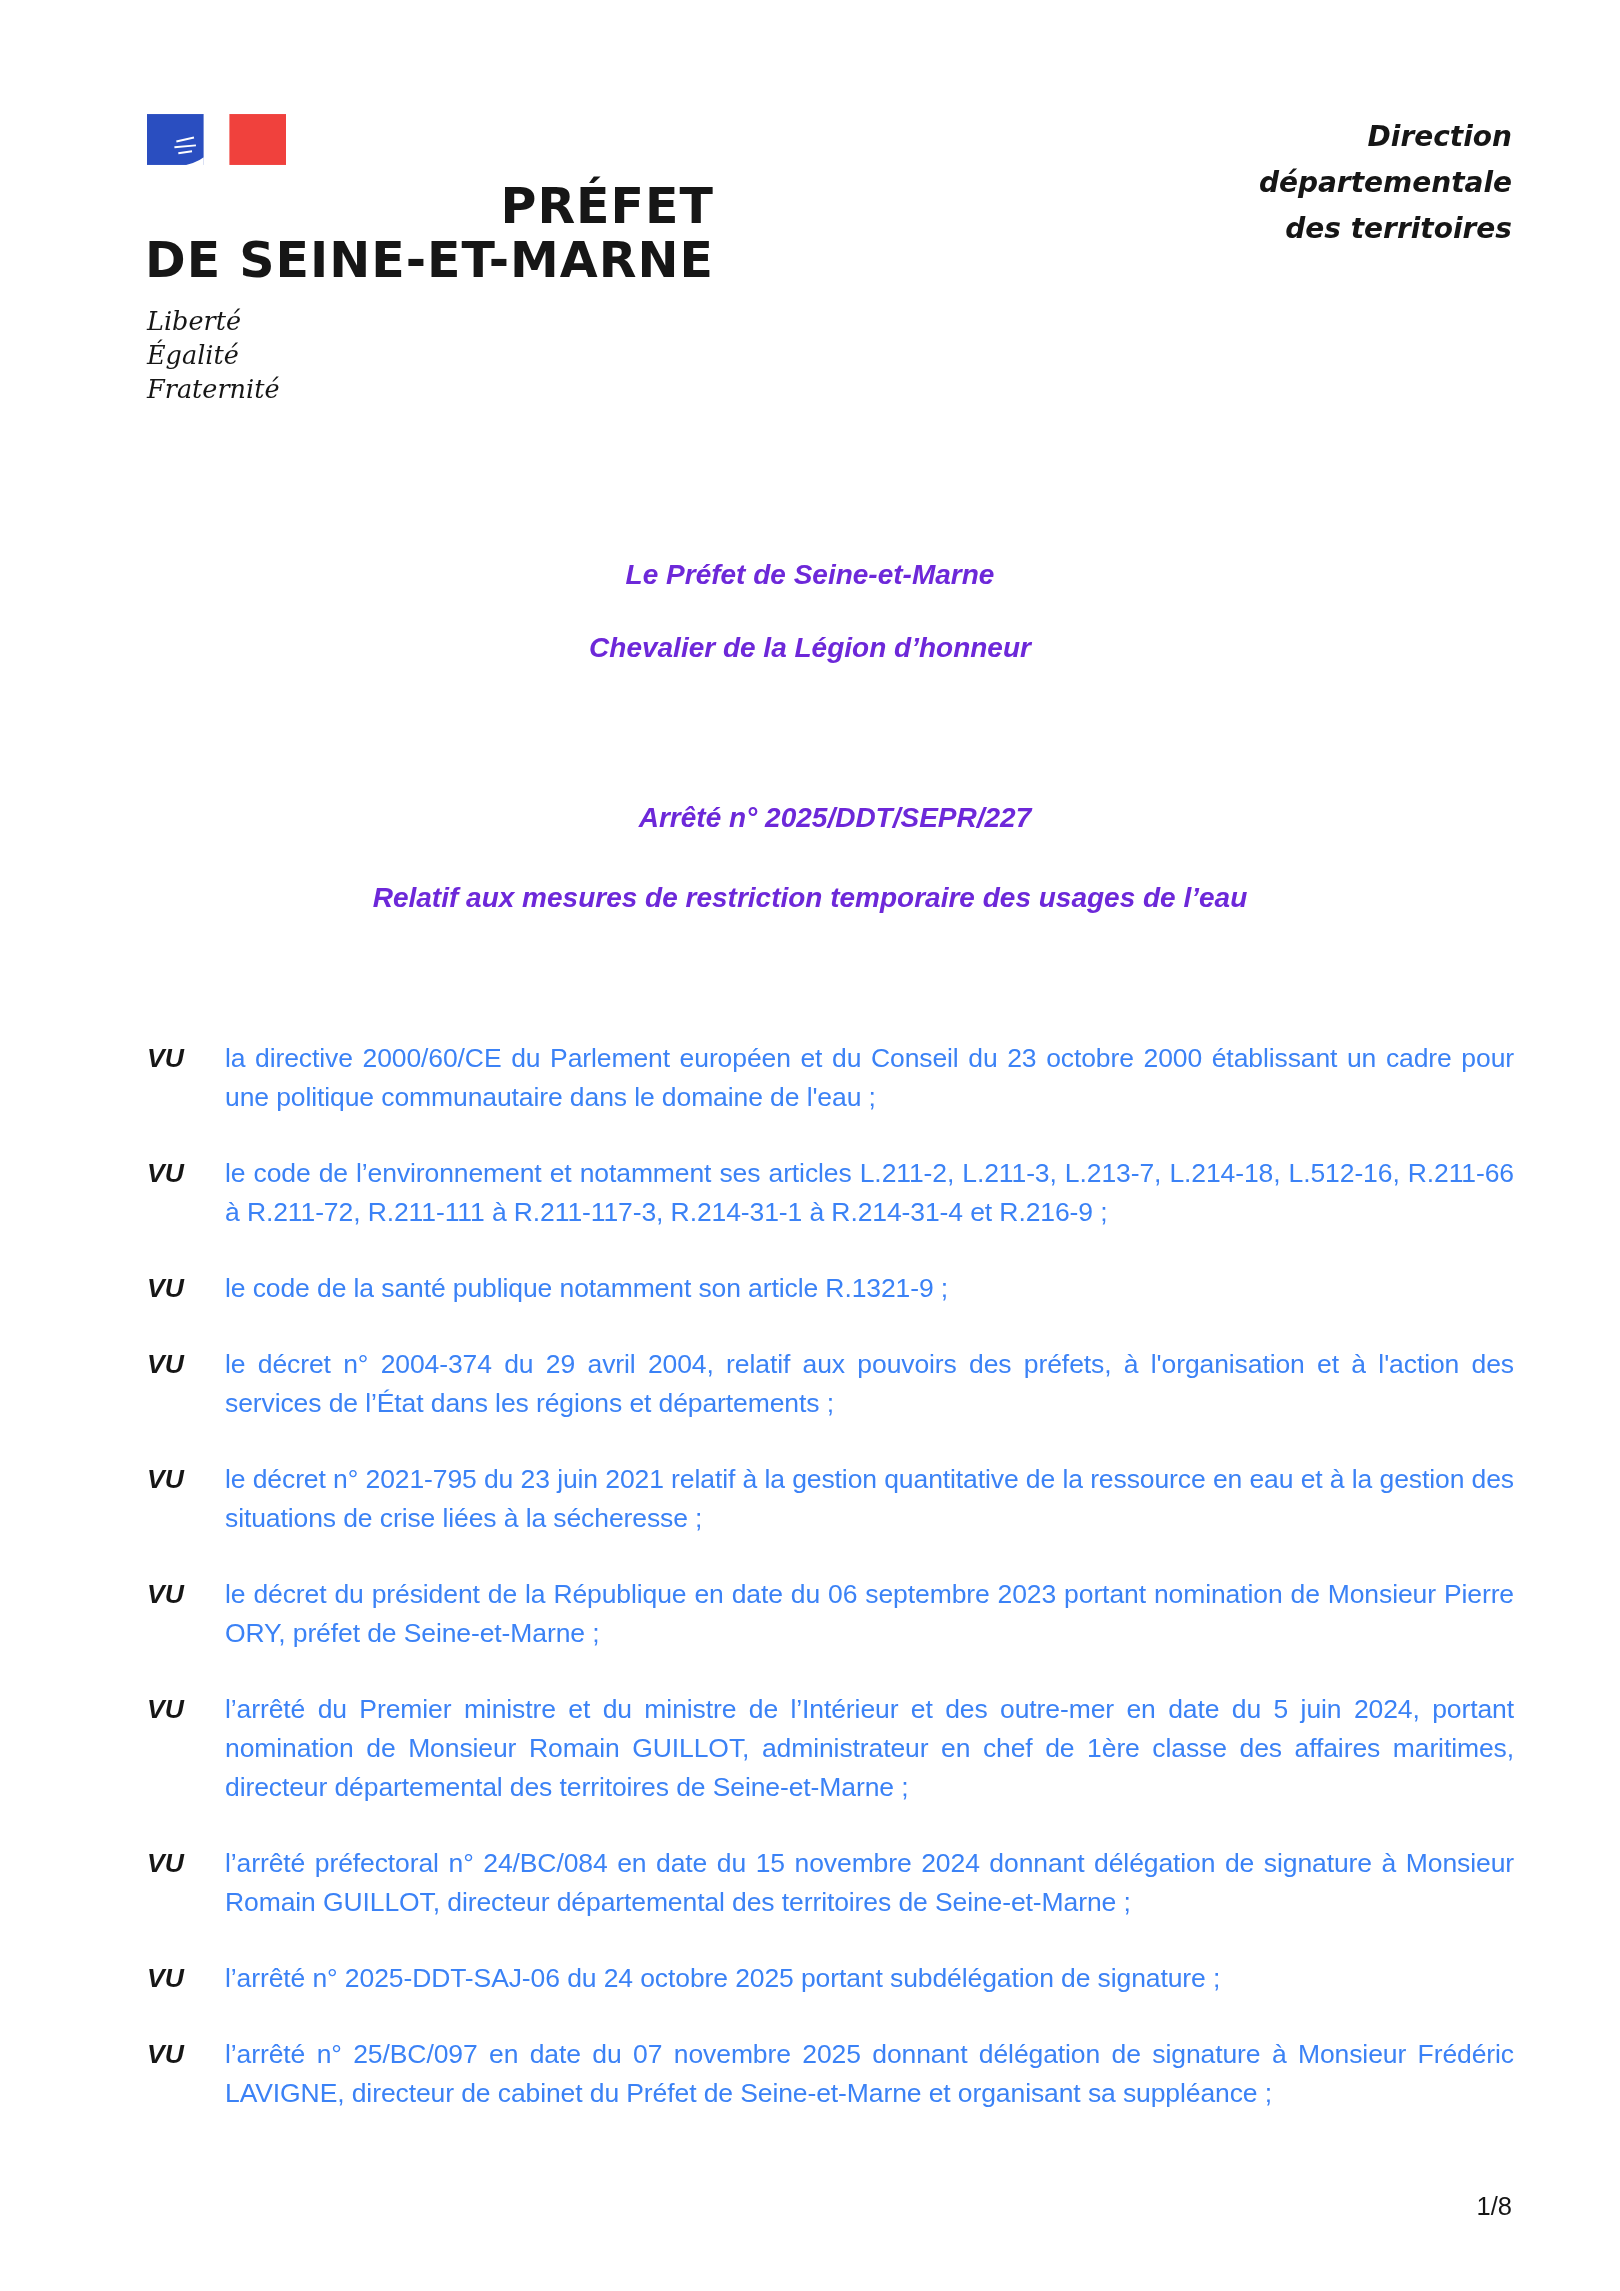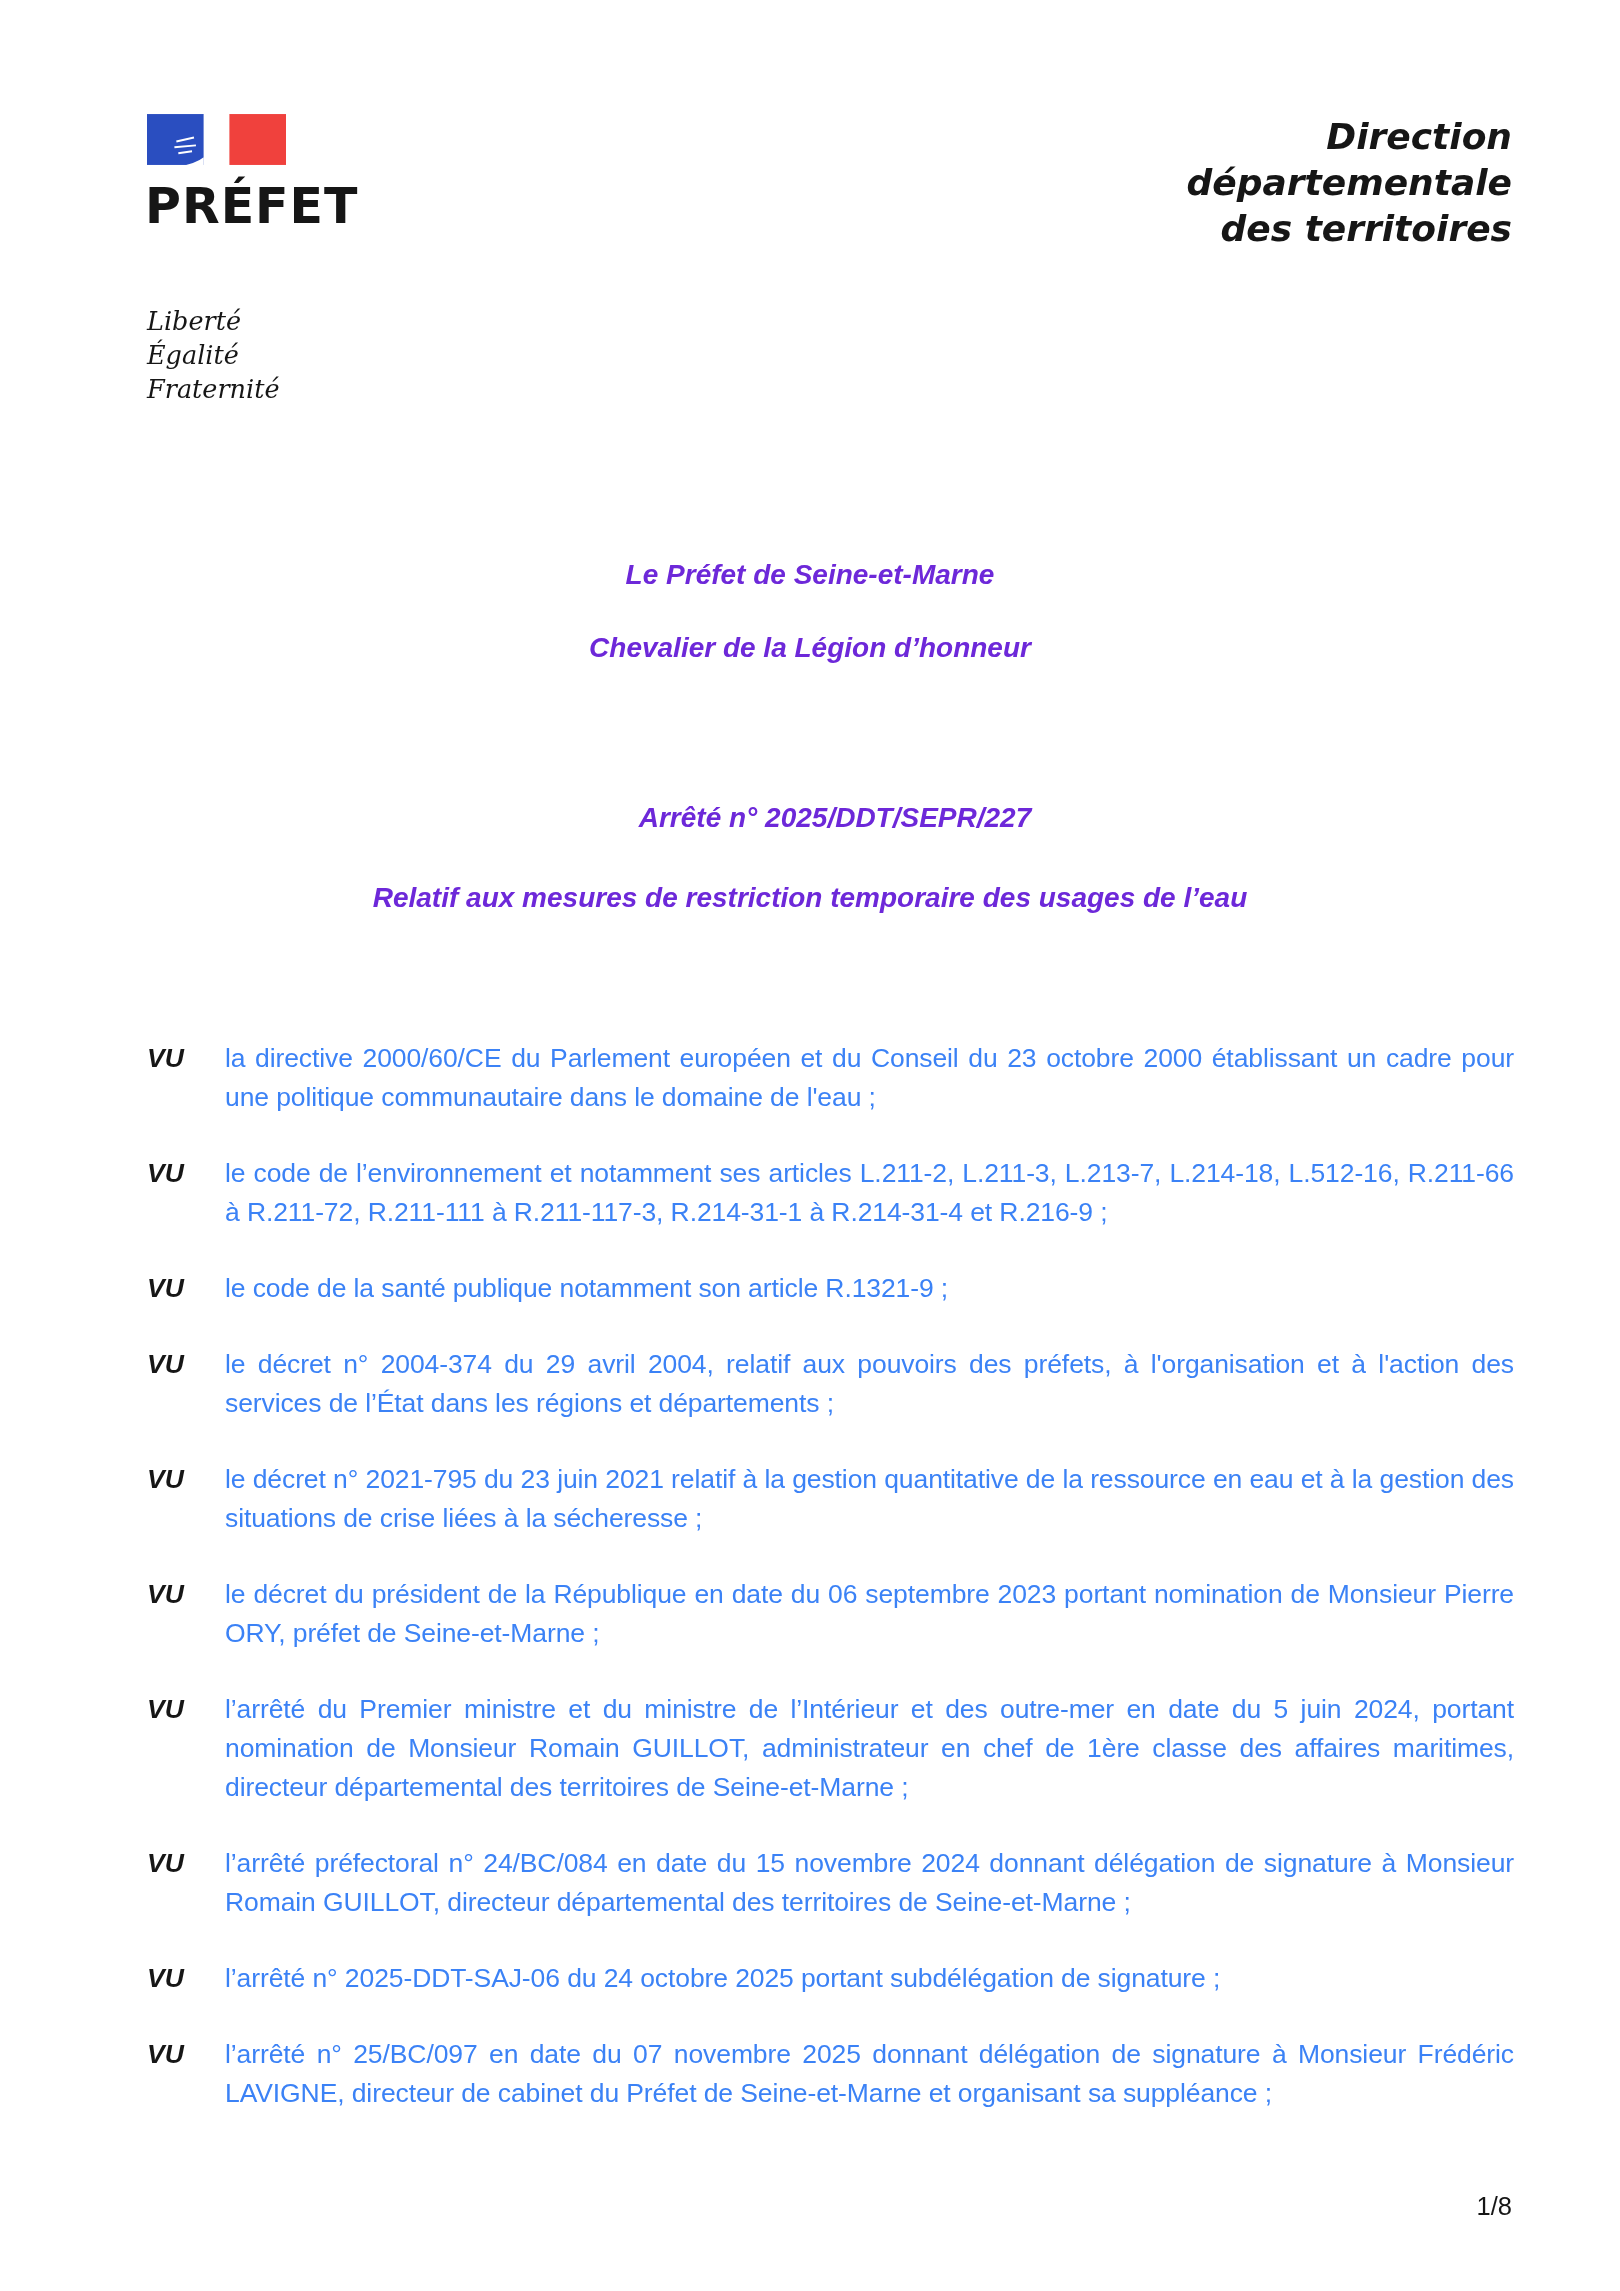--- a/index.html
+++ b/index.html
@@ -4,21 +4,21 @@
 <style>
   html, body { margin: 0; padding: 0; background: #ffffff; }
   body { width: 1620px; height: 2292px; position: relative; overflow: hidden; color: #161616;
          font-family: "Liberation Sans", sans-serif; }
   .logo-flag { position: absolute; left: 147px; top: 114px; width: 139px; height: 51px; }
   .logo-title { position: absolute; left: 145px; top: 180px; font-family: "DejaVu Sans", sans-serif;
                 font-weight: bold; font-size: 49px; line-height: 54px; letter-spacing: 1px; color: #161616; text-align: right; }
   .motto { position: absolute; left: 147px; top: 304px; font-family: "DejaVu Serif", serif; font-style: italic;
            font-size: 25.5px; line-height: 34px; color: #161616; }
   .service { position: absolute; right: 108px; top: 114px; text-align: right; font-family: "DejaVu Sans", sans-serif;
-             font-weight: bold; font-style: italic; font-size: 36px; line-height: 46px; color: #161616; }
+             font-weight: bold; font-style: italic; font-size: 28px; line-height: 46px; color: #161616; }
   .center { position: absolute; left: 0; width: 1620px; text-align: center;
             font-family: "Liberation Sans", sans-serif; font-weight: bold; font-style: italic; font-size: 28px; color: #6d28d9; }
   .prefet { top: 559px; }
   .titles { top: 627px; line-height: 41px; }
   .arrete-no { top: 802px; padding-left: 25px; }
   .objet { top: 882px; }
   .vu-list { position: absolute; left: 147px; top: 1039px; width: 1367px; }
   .vu-item { display: flex; margin-bottom: 37px; }
   .vu-label { width: 78px; flex: 0 0 78px; font-family: "Liberation Sans", sans-serif; font-weight: bold; font-style: italic;
               font-size: 26.5px; line-height: 39px; color: #161616; }
@@ -32,20 +32,21 @@
 <svg class="logo-flag" viewBox="0 0 142 52">
   <rect x="0" y="0" width="58" height="52" fill="#2a4ec0"></rect>
   <rect x="84" y="0" width="58" height="52" fill="#f0413d"></rect>
   <path d="M58 0 Q66 10 64 22 Q70 30 62 40 Q56 48 40 52 L58 52 Z" fill="#ffffff"></path>
   <path d="M84 0 Q76 8 80 18 Q86 24 80 32 Q74 40 76 52 L84 52 Z" fill="#ffffff"></path>
   <path d="M30 28 L48 24 M28 34 L50 32 M32 40 L46 38" stroke="#ffffff" stroke-width="2"></path>
 </svg>
 
 <div class="logo-title">
   <div>PRÉFET</div>
+  <div>DE SEINE-ET-MARNE</div>
 </div>
 
 <div class="motto">
   <div>Liberté</div>
   <div>Égalité</div>
   <div>Fraternité</div>
 </div>
 
 <div class="service">
   <div>Direction</div>

